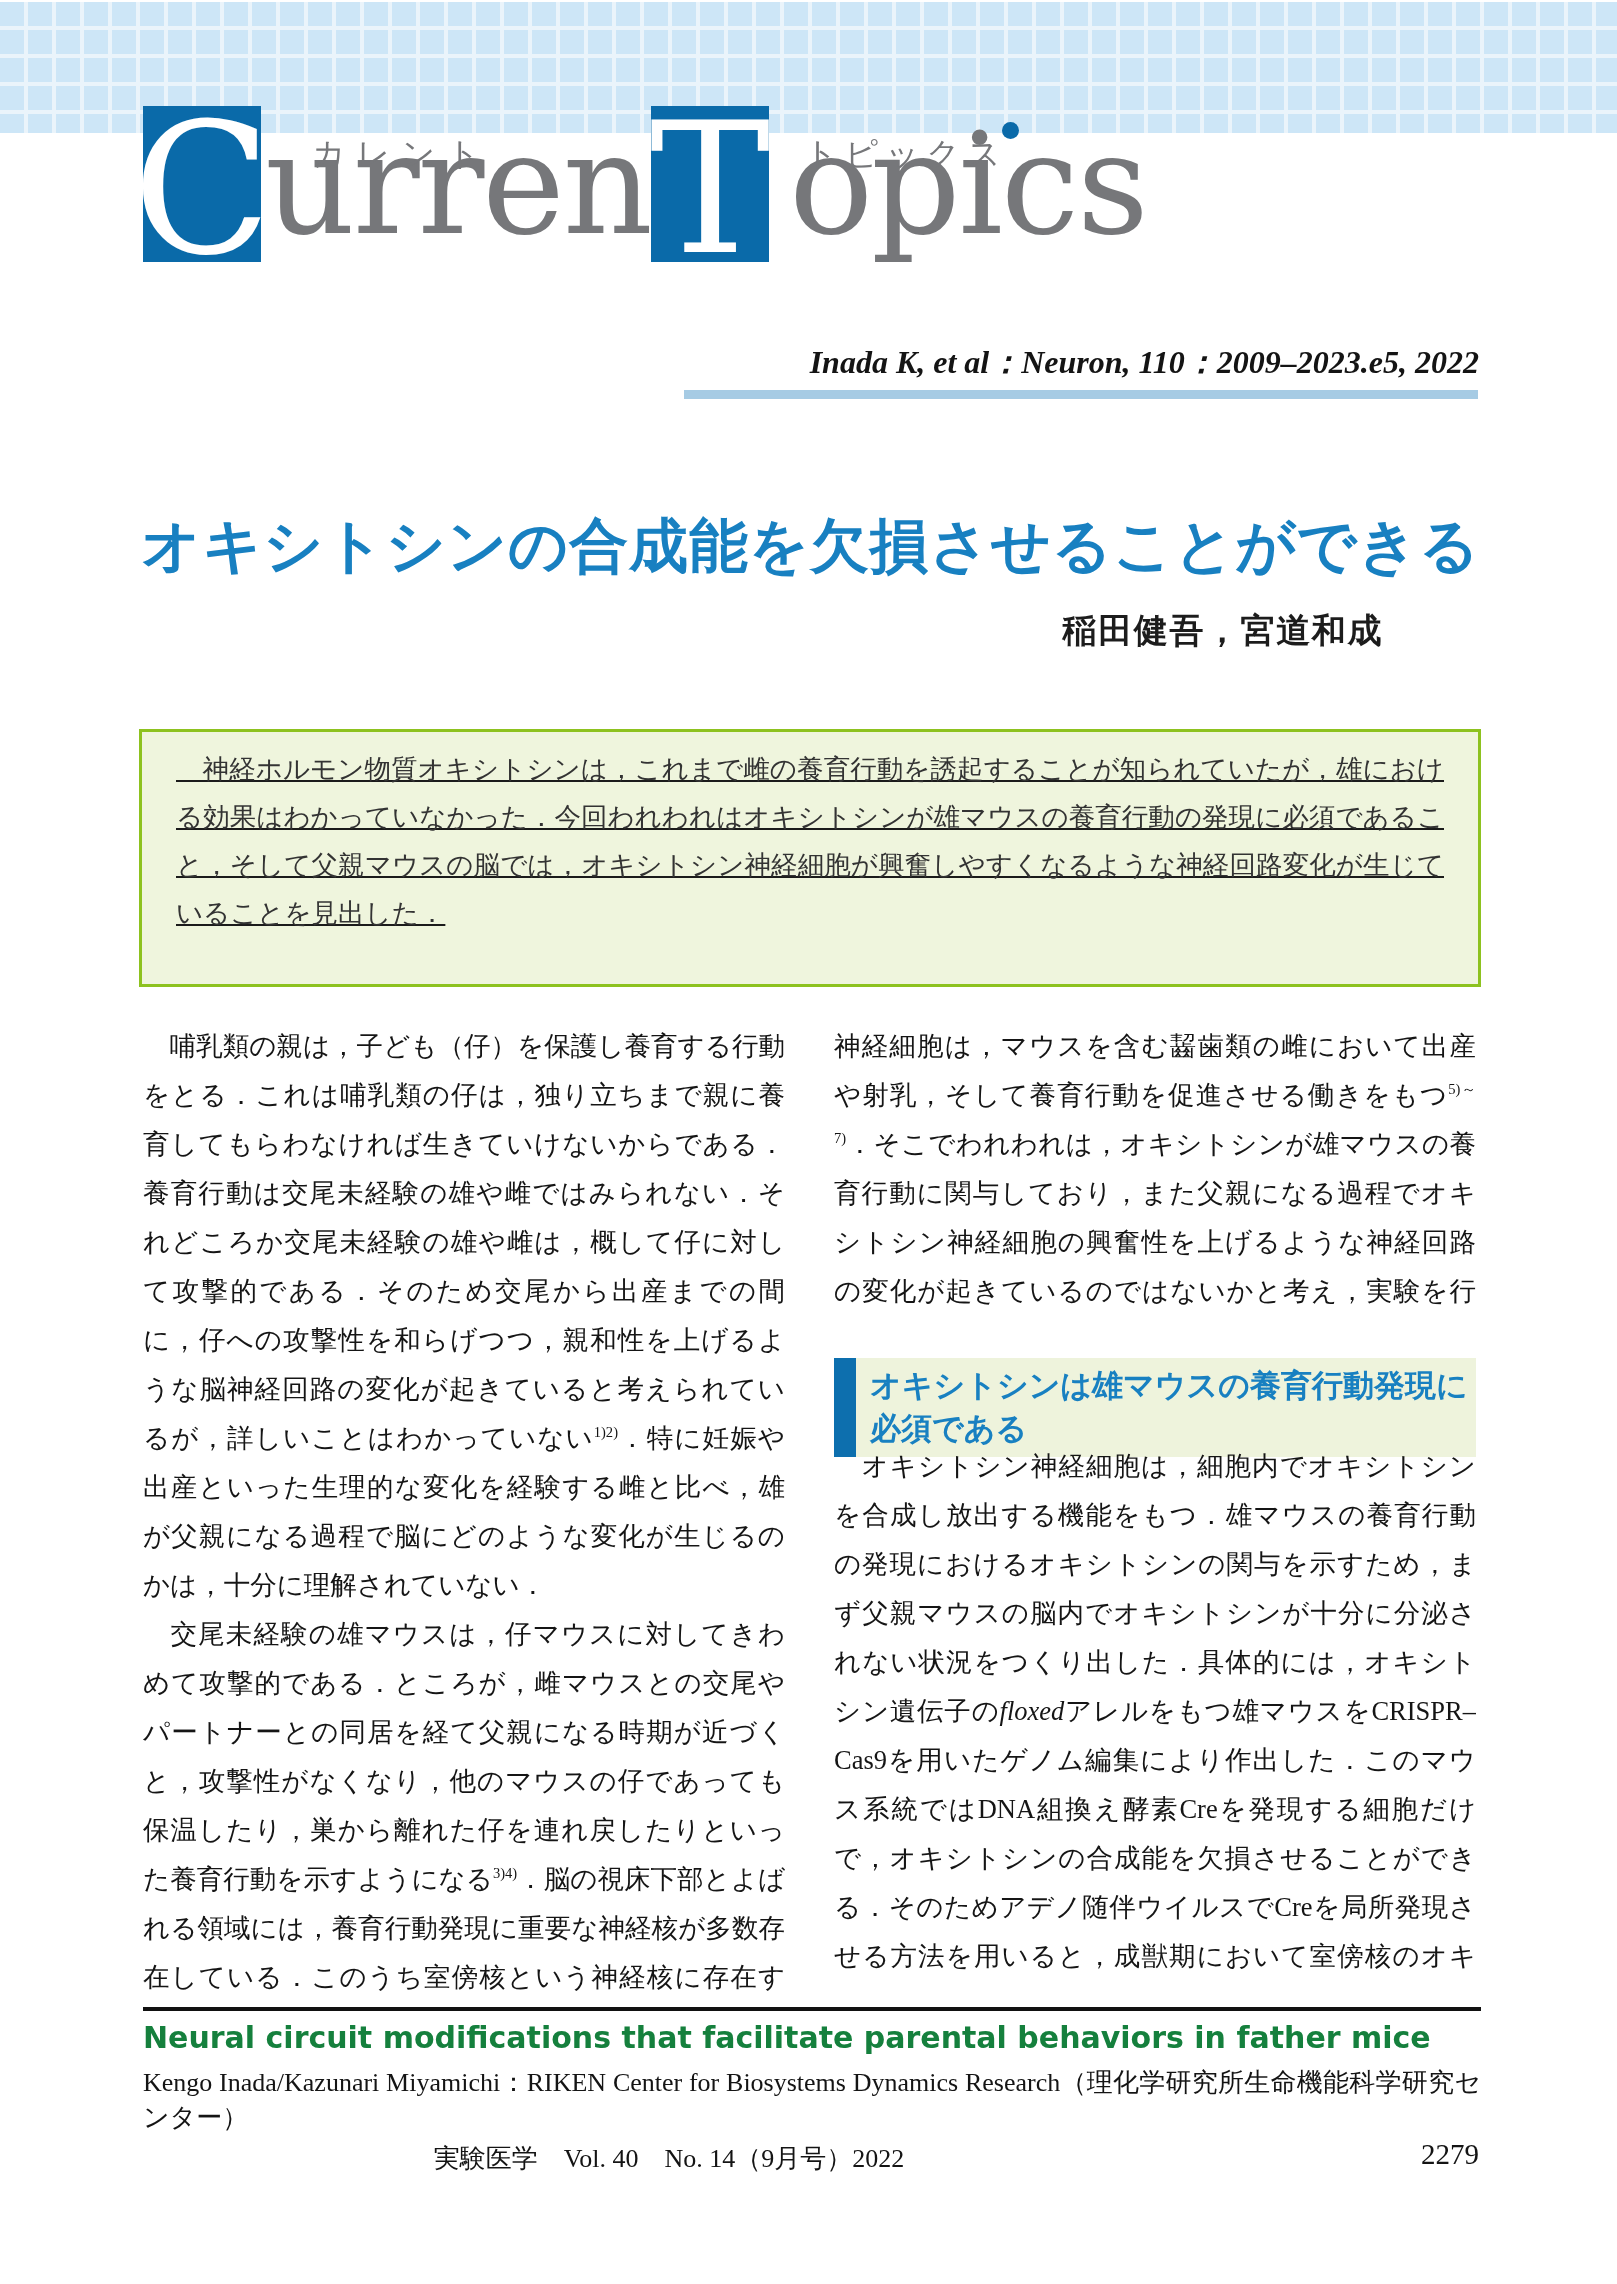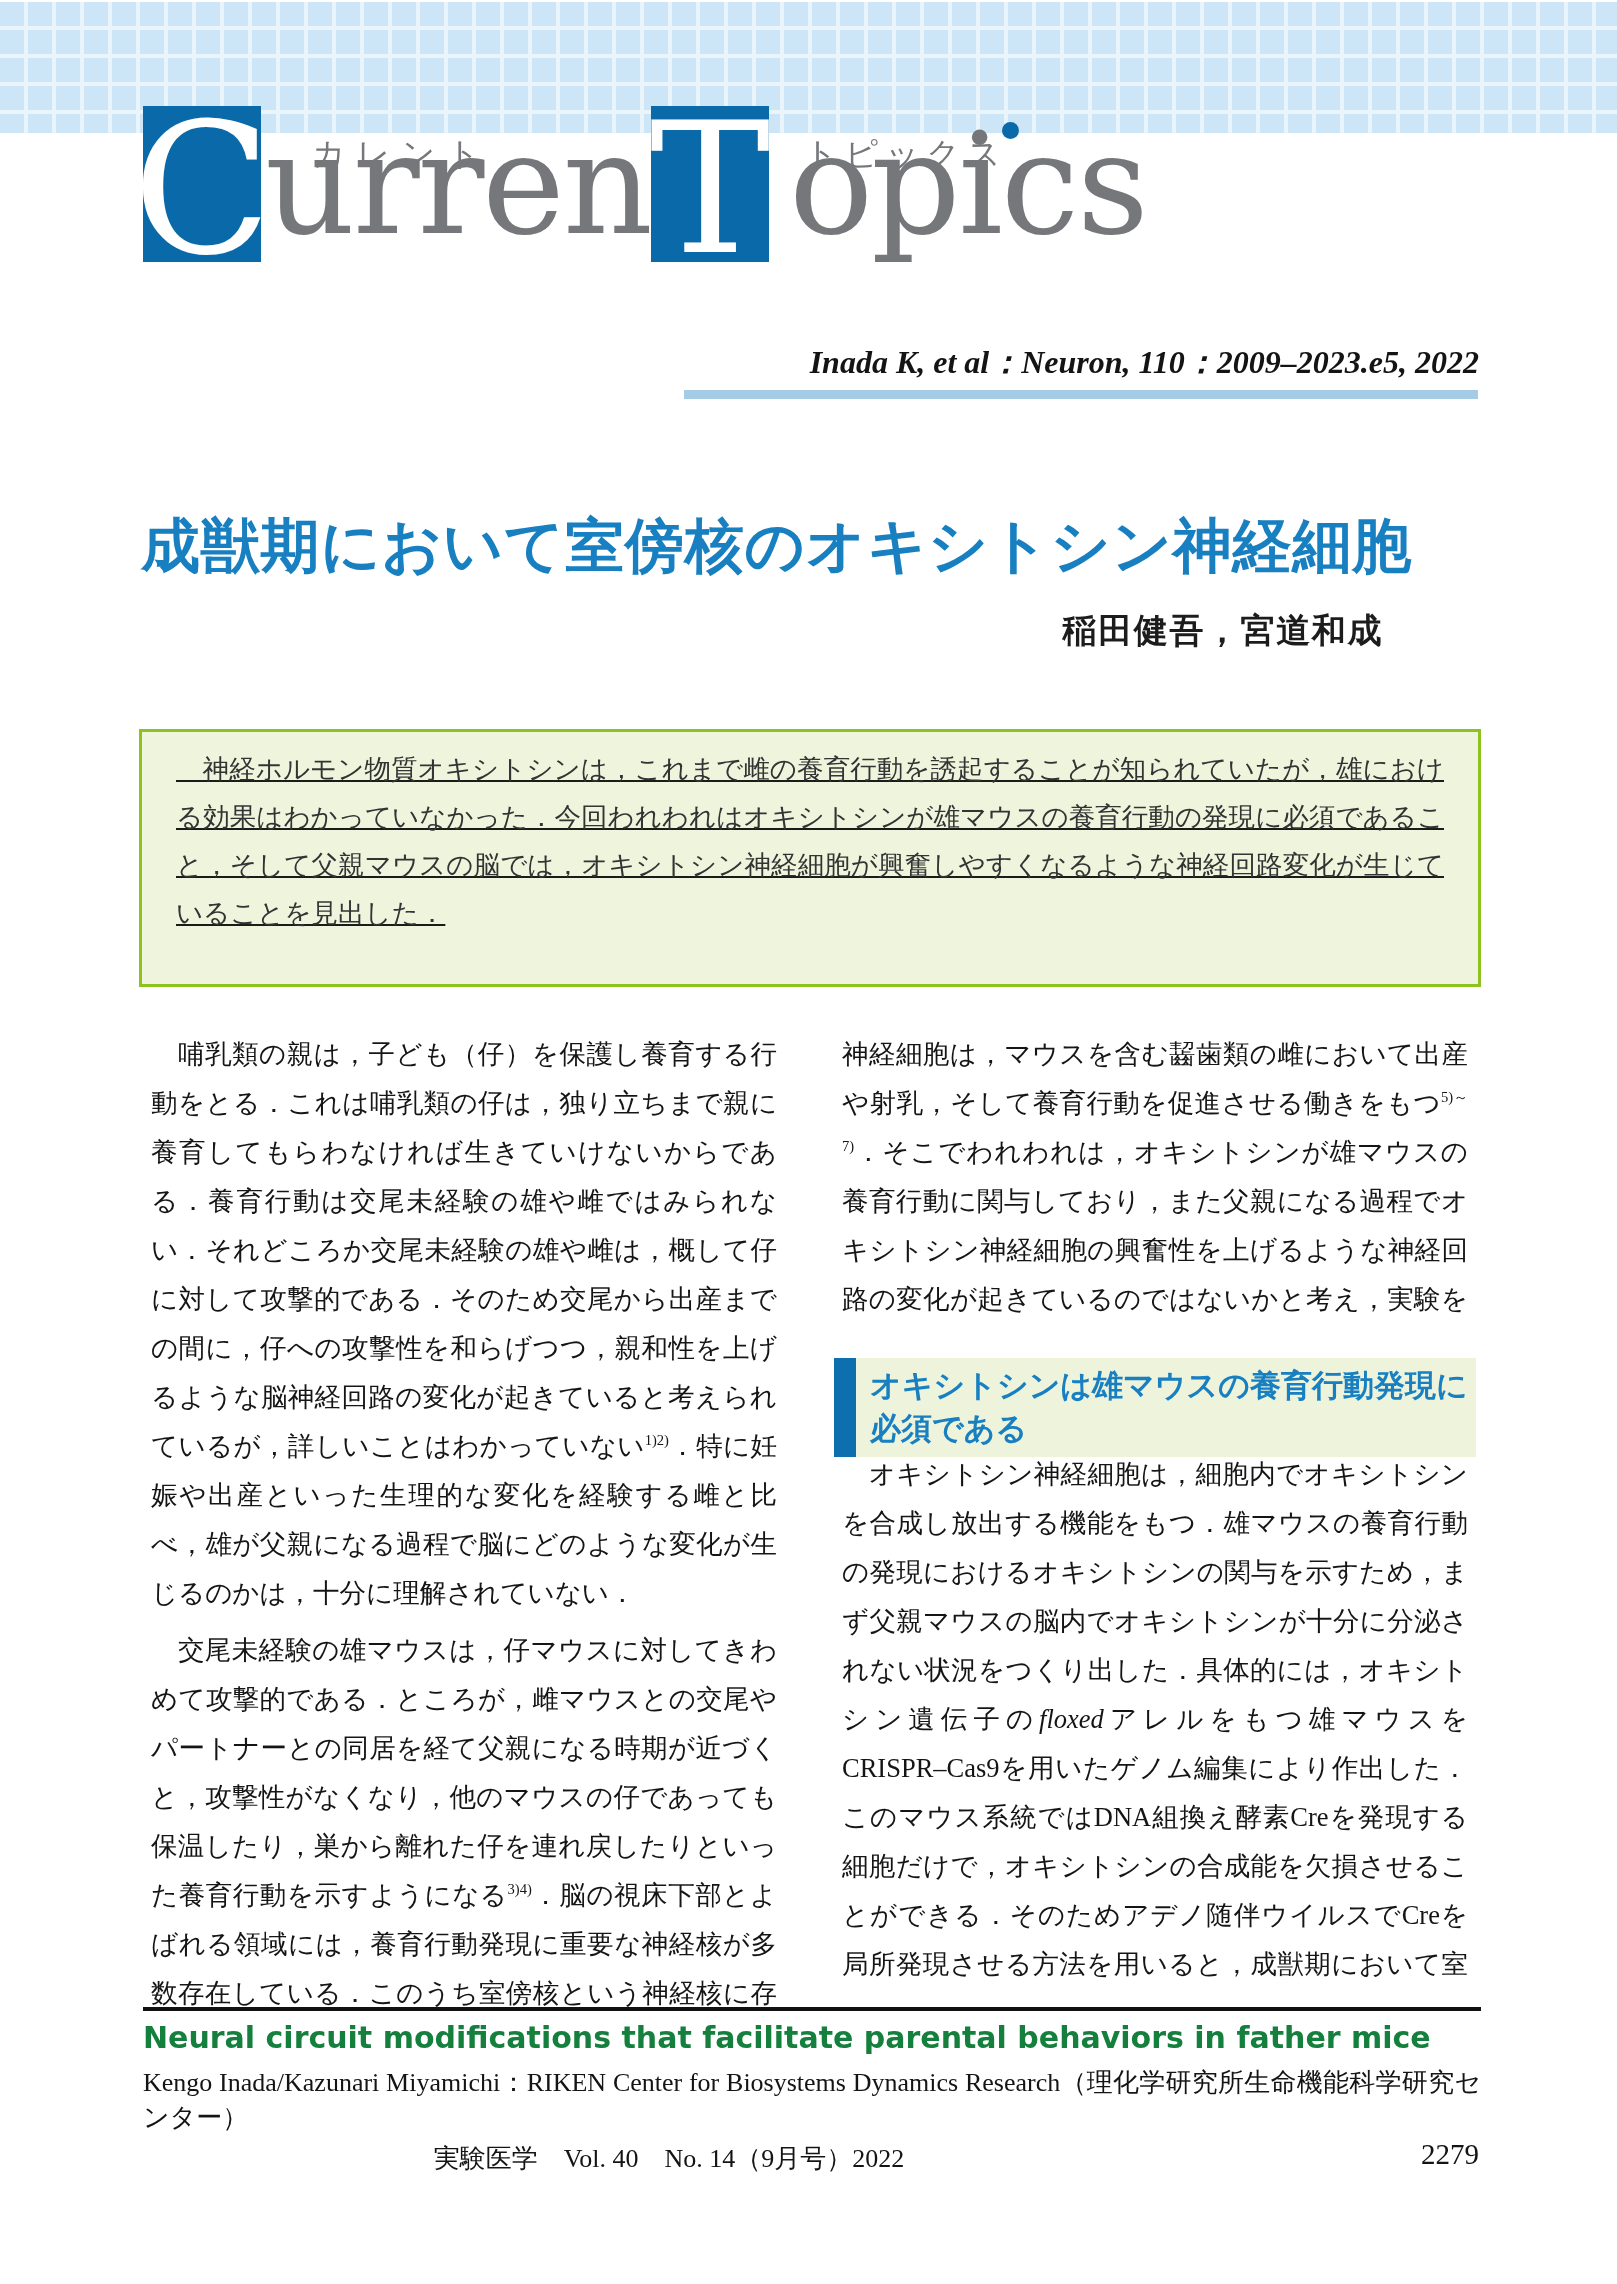--- a/index.html
+++ b/index.html
@@ -88,21 +88,21 @@
     font-size:26.5px;line-height:48px;color:#333333;
     text-align:justify;
   }
   
   .body-col{
     position:absolute;width:642px;
     font-family:"Liberation Serif","DejaVu Serif",serif;
     font-size:26.5px;line-height:49px;color:#151515;
     text-align:justify;overflow:hidden;
   }
-  .body-col p{margin:8px;}
+  .body-col p{margin:0;}
   .body-col sup{font-size:0.55em;line-height:0;vertical-align:super;}
   #col-left{left:143px;top:1022px;height:987px;}
   #right-p1{left:834px;top:1022px;height:300px;}
   #right-p2{left:834px;top:1442px;height:545px;}
   
   .section-heading{
     position:absolute;left:834px;top:1327px;width:642px;height:99px;
     box-sizing:border-box;background:#eef3dc;
     border-left:22px solid #0d6fae;
     padding:6.2px 6.2px 0 14px;
@@ -157,21 +157,21 @@
   <div class="logo-box t">
     <span>T</span>
   </div>
   <div class="logo-word opics">opics</div>
   <div class="furigana topics">トピックス</div>
   <div class="topic-dot"></div>
 
   <div class="citation">Inada K, et al：Neuron, 110：2009–2023.e5, 2022</div>
   <div class="citation-underline"></div>
 
-  <h1 class="article-title">成獣期において室傍核のオキシトシン神経細胞</h1>
+  <h1 class="article-title">オキシトシンの合成能を欠損させることができる</h1>
   <div class="authors">稲田健吾，宮道和成</div>
 
   <div class="summary-box">
     <p>　神経ホルモン物質オキシトシンは，これまで雌の養育行動を誘起することが知られていたが，雄における効果はわかっていなかった．今回われわれはオキシトシンが雄マウスの養育行動の発現に必須であること，そして父親マウスの脳では，オキシトシン神経細胞が興奮しやすくなるような神経回路変化が生じていることを見出した．</p>
   </div>
 
   <div class="body-col" id="col-left">
       <p><span>　哺乳類の親は，子ども（仔）を保護し養育する行動をとる．これは哺乳類の仔は，独り立ちまで親に養育してもらわなければ生きていけないからである．養育行動は交尾未経験の雄や雌ではみられない．それどころか交尾未経験の雄や雌は，概して仔に対して攻撃的である．そのため交尾から出産までの間に，仔への攻撃性を和らげつつ，親和性を上げるような脳神経回路の変化が起きていると考えられているが，詳しいことはわかっていない</span><sup>1)2)</sup><span>．特に妊娠や出産といった生理的な変化を経験する雌と比べ，雄が父親になる過程で脳にどのような変化が生じるのかは，十分に理解されていない．</span></p>
       <p><span>　交尾未経験の雄マウスは，仔マウスに対してきわめて攻撃的である．ところが，雌マウスとの交尾やパートナーとの同居を経て父親になる時期が近づくと，攻撃性がなくなり，他のマウスの仔であっても保温したり，巣から離れた仔を連れ戻したりといった養育行動を示すようになる</span><sup>3)4)</sup><span>．脳の視床下部とよばれる領域には，養育行動発現に重要な神経核が多数存在している．このうち室傍核という神経核に存在するオキシトシン</span></p>
     </div>

